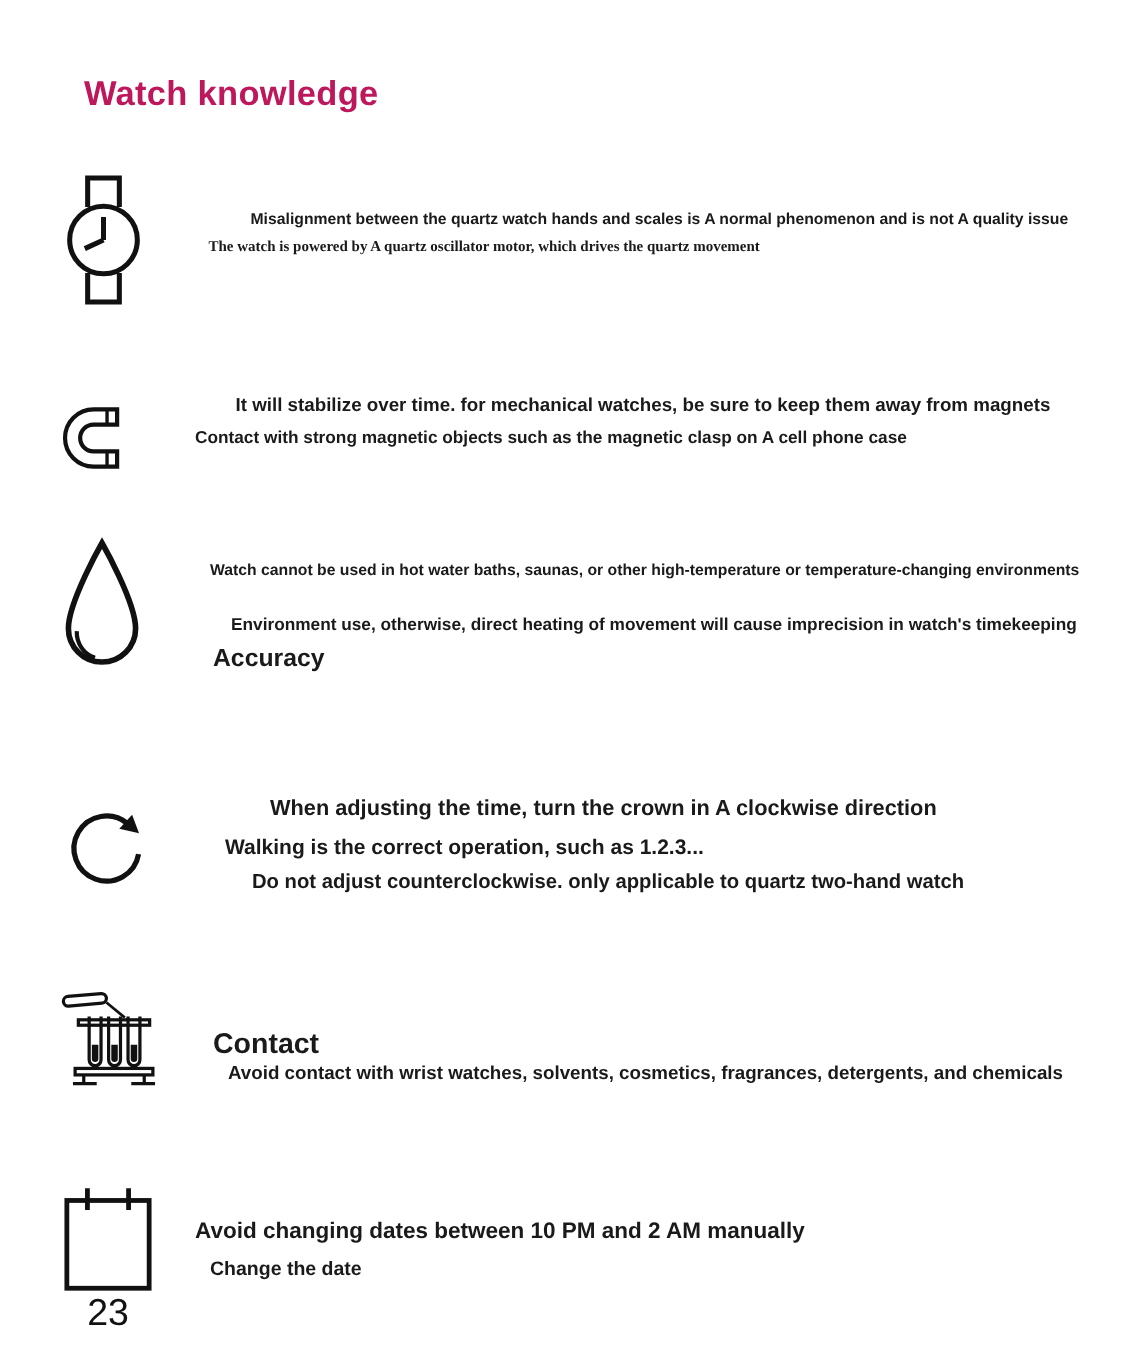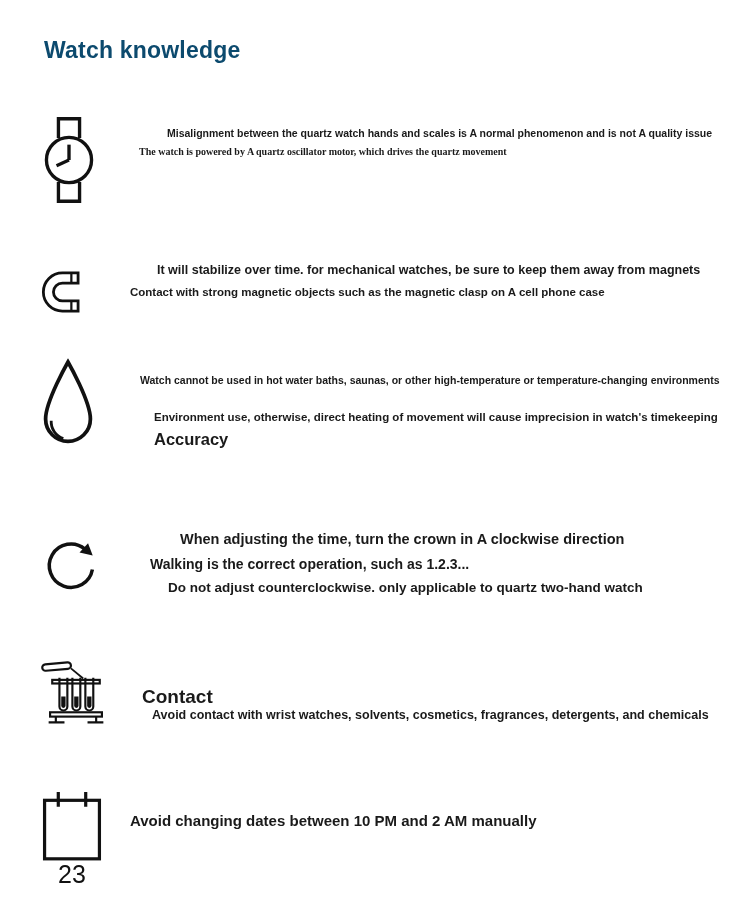--- a/index.html
+++ b/index.html
@@ -1,38 +1,38 @@
 <!DOCTYPE html>
 <html><head>
 <meta charset="utf-8">
 <style>
   html,body{margin:0;padding:0;background:#fff;}
   body{font-family:"Liberation Sans", sans-serif;}
   .page{position:relative;width:750px;height:909px;background:#ffffff;overflow:hidden;}
-  .title{position:absolute;left:40px;top:33px;font-size:23px;font-weight:700;color:#0c4a6e;margin:4px;letter-spacing:.2px;}
+  .title{position:absolute;left:40px;top:33px;font-size:23px;font-weight:700;color:#be185d;margin:16px;letter-spacing:.2px;}
   .section{position:absolute;left:0;width:750px;}
   .icon{position:absolute;left:40px;top:0;display:block;line-height:0;}
   .text-col{position:absolute;left:130px;top:0;width:610px;}
   .l{color:#1a1a1a;font-weight:700;margin:0;white-space:nowrap;}
   
-  .s1{top:112px;height:110px;} .s1 .text-col{top:15px;}
+  .s1{top:112px;height:110px;} .s1 .text-col{top:28px;}
   .s2{top:255px;height:80px;}  .s2 .icon{top:8px;}
   .s3{top:356px;height:110px;} .s3 .text-col{top:18px;}
   .s4{top:523px;height:80px;}  .s4 .icon{top:3px;} .s4 .text-col{top:8px;}
   .s5{top:645px;height:110px;} .s5 .text-col{top:34px;}
   .s6{top:788px;height:90px;}  .s6 .text-col{top:24px;}
   
   .s1l1{font-size:10.5px;margin-left:37px;}
   .s1l2{font-size:10px;margin-left:9px;margin-top:7px;font-family:Liberation Serif, serif;}
   .s2l1{font-size:14px;margin-left:20px;}
   .s2l2{font-size:12.5px;margin-left:27px;margin-top:8px;}
   .s2l3{font-size:11.5px;margin-top:9px;}
   .s3l1{font-size:10.5px;margin-left:10px;}
   .s3l2{font-size:11.5px;margin-left:24px;margin-top:25px;}
-  .s3l3{font-size:16.5px;margin-left:24px;margin-top:7px;}
+  .s3l3{font-size:16.5px;margin-left:12px;margin-top:7px;}
   .s4l1{font-size:14.5px;margin-left:50px;}
   .s4l2{font-size:14px;margin-left:20px;margin-top:9px;}
   .s4l3{font-size:13.5px;margin-left:20px;margin-top:8px;padding-left:18px;}
   .s5l1{font-size:12.5px;margin-left:22px;}
   .s5l2{font-size:19px;margin-left:12px;margin-top:7px;}
   .s6l1{font-size:15px;}
   .s6l2{font-size:13px;margin-left:10px;margin-top:9px;}
   
   .cal-wrap{position:relative;width:64px;height:74px;}
   .cal-day{position:absolute;left:0;top:26px;width:64px;text-align:center;font-size:25px;font-weight:400;color:#111;}
@@ -141,16 +141,17 @@
           <g fill="none" stroke="#111" stroke-width="3.5">
             <rect x="5" y="13" width="60" height="64"></rect>
             <path d="M20 4 V20 M50 4 V20"></path>
           </g>
         </svg>
         <span class="cal-day">23</span>
       </span>
     </span>
     <div class="text-col">
       <p class="l s6l1">Avoid changing dates between 10 PM and 2 AM manually</p>
+      <p class="l s6l2">Change the date</p>
     </div>
   </div>
 
 </div>
 
 </body></html>

